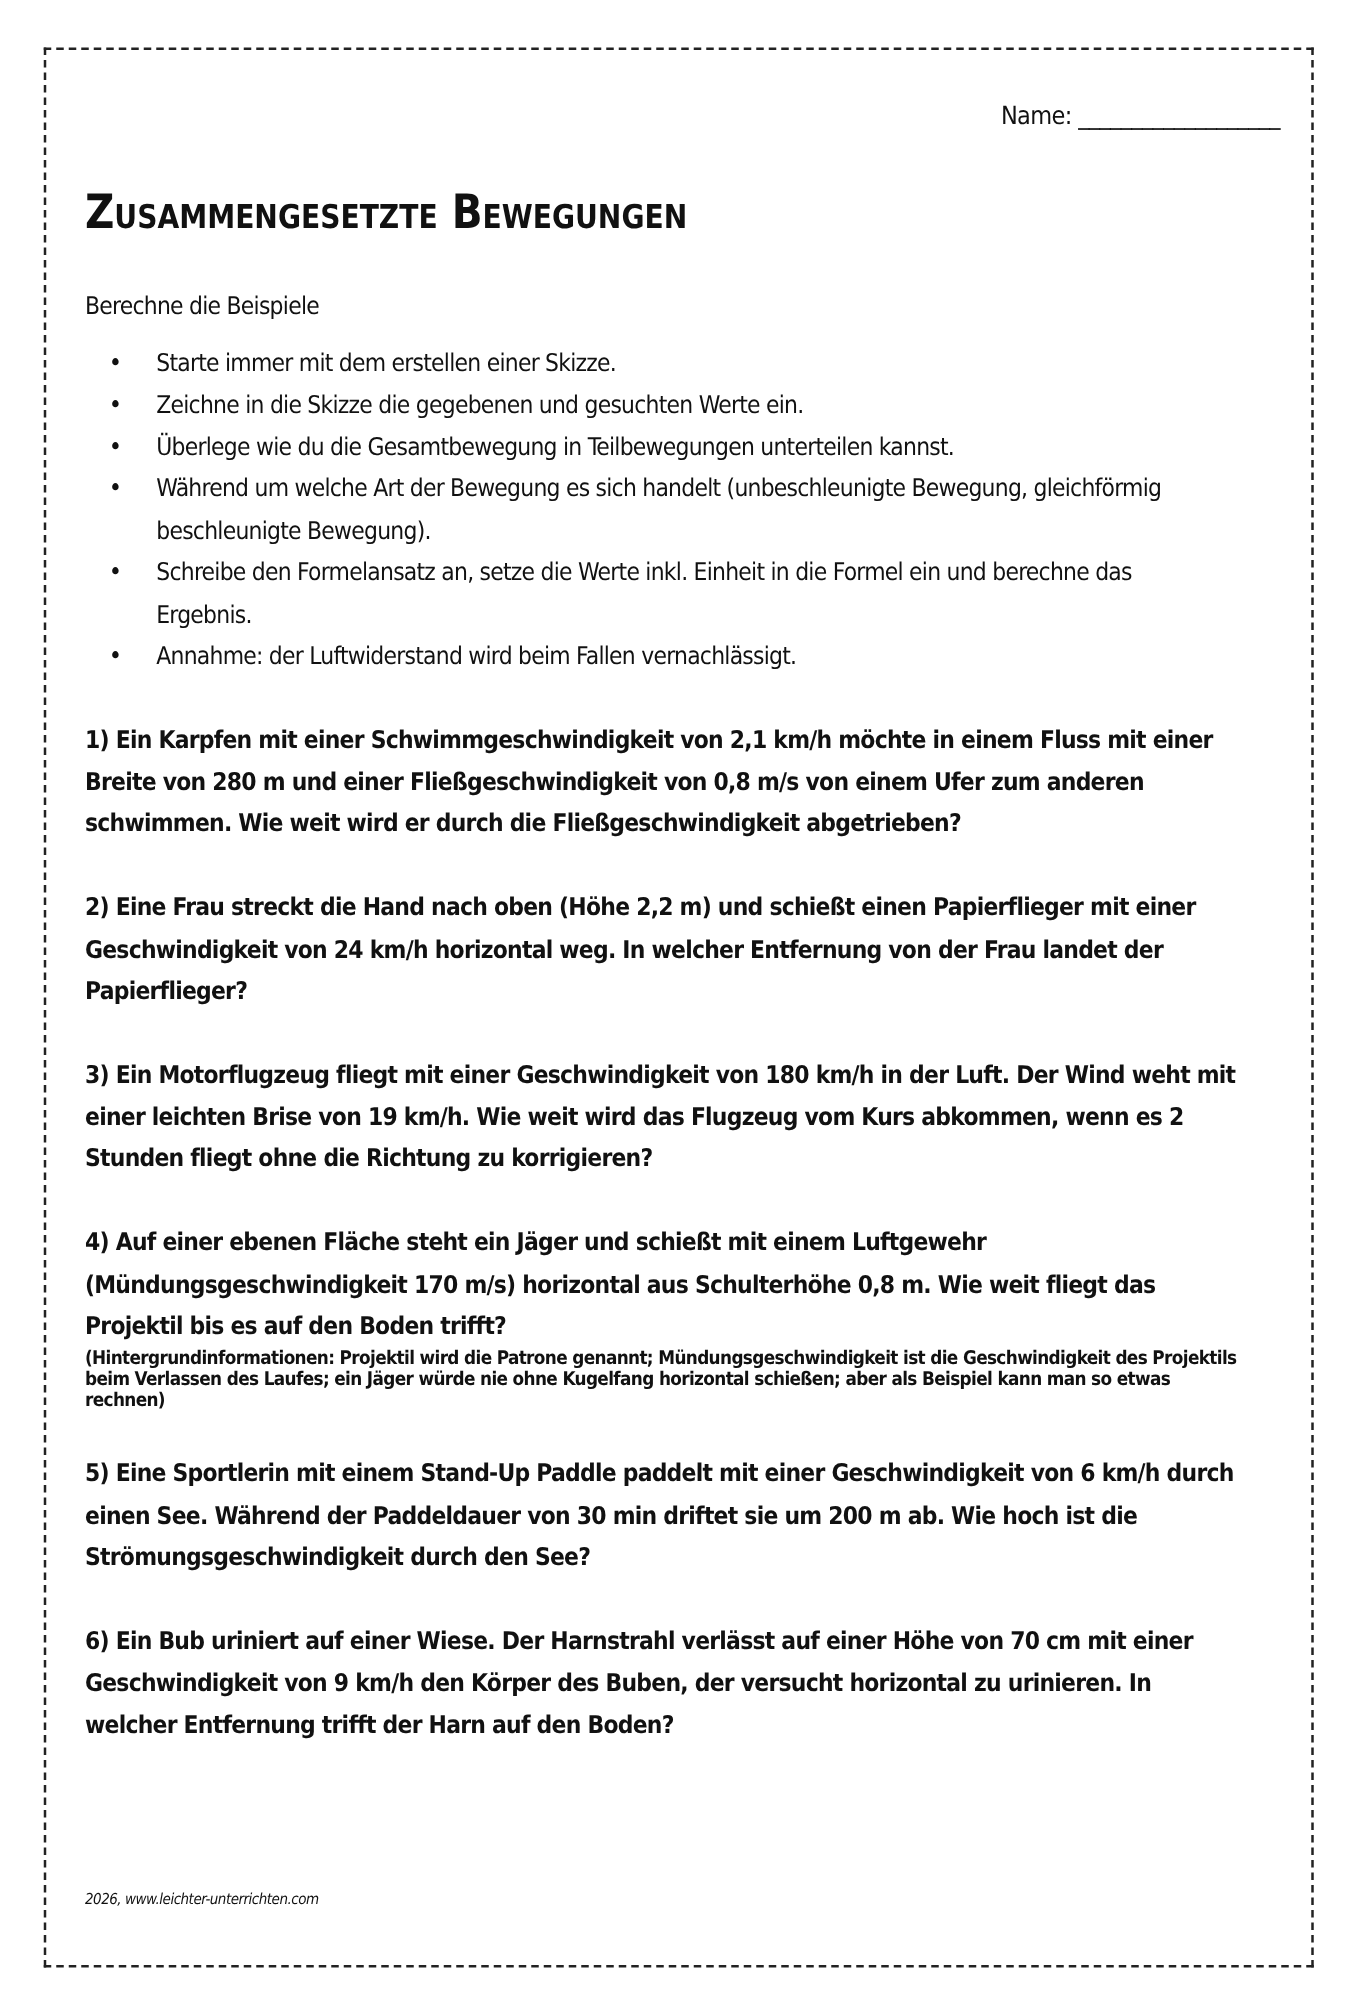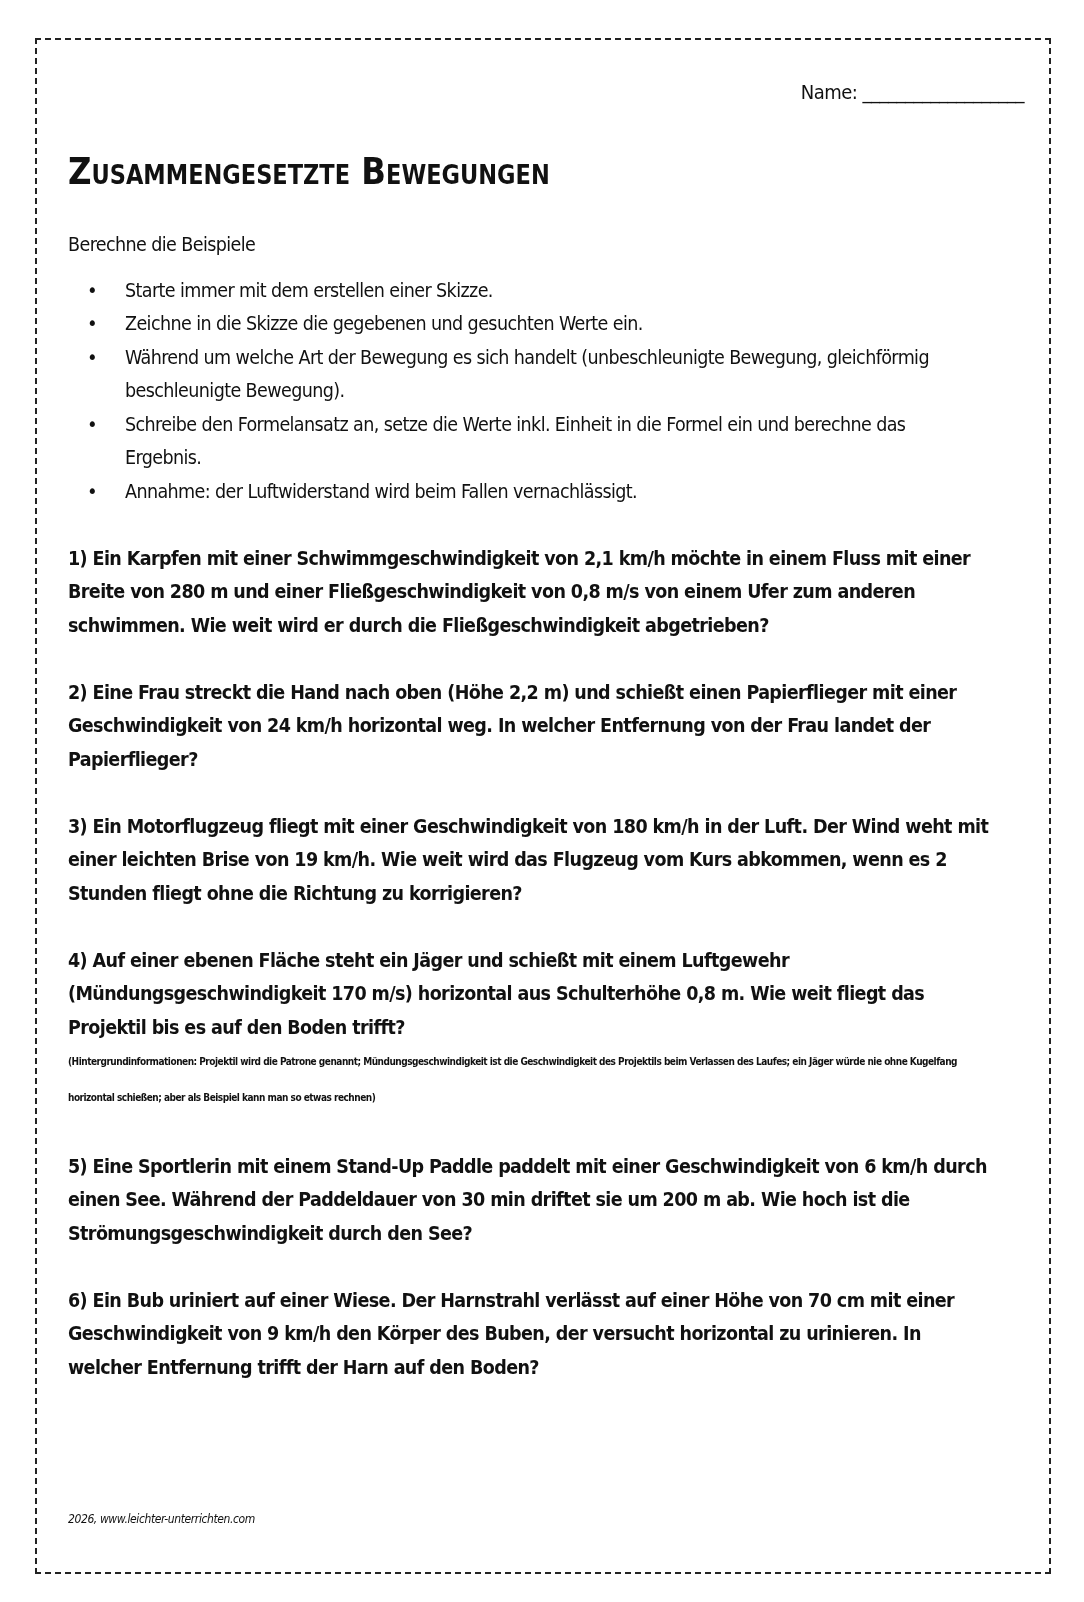--- a/index.html
+++ b/index.html
@@ -11,37 +11,38 @@
   .title { position: absolute; left: 68px; top: 150px; font-size: 36px; font-weight: bold;
            font-variant: small-caps; letter-spacing: 0px; margin: 0; transform: scaleY(1.05); }
   .content { position: absolute; left: 68px; top: 228px; width: 930px; font-size: 19.5px;
              line-height: 33.5px; letter-spacing: -0.6px; }
   .intro { margin: 0; }
   ul.tips { margin: 12px; padding-left: 45px; list-style: none; }
   ul.tips li { position: relative; }
   ul.tips li::before { content: "•"; position: absolute; left: -38px; font-size: 20px; }
   .task { margin: 0; }
   .task-block { margin-top: 33.5px; font-weight: bold; }
-  .small-note { font-size: 10px; line-height: 36px; letter-spacing: -0.5px; }
+  .small-note { font-size: 15px; line-height: 17px; letter-spacing: -0.5px; }
   .footer { position: absolute; left: 68px; top: 1512px; font-size: 12px; letter-spacing: -0.4px; font-style: italic; }
 </style>
 </head>
 <body>
 
 <div class="frame"></div>
 
 <div class="name-line">Name: ___________________</div>
 
 <h1 class="title">Zusammengesetzte Bewegungen</h1>
 
 <div class="content">
   <p class="intro">Berechne die Beispiele</p>
   <ul class="tips">
     <li>Starte immer mit dem erstellen einer Skizze.</li>
     <li>Zeichne in die Skizze die gegebenen und gesuchten Werte ein.</li>
+    <li>Überlege wie du die Gesamtbewegung in Teilbewegungen unterteilen kannst.</li>
     <li>Während um welche Art der Bewegung es sich handelt (unbeschleunigte Bewegung, gleichförmig beschleunigte Bewegung).</li>
     <li>Schreibe den Formelansatz an, setze die Werte inkl. Einheit in die Formel ein und berechne das Ergebnis.</li>
     <li>Annahme: der Luftwiderstand wird beim Fallen vernachlässigt.</li>
   </ul>
 
   <div class="task-block">
     <p class="task">1) Ein Karpfen mit einer Schwimmgeschwindigkeit von 2,1 km/h möchte in einem Fluss mit einer Breite von 280 m und einer Fließgeschwindigkeit von 0,8 m/s von einem Ufer zum anderen schwimmen. Wie weit wird er durch die Fließgeschwindigkeit abgetrieben?</p>
   </div>
   <div class="task-block">
     <p class="task">2) Eine Frau streckt die Hand nach oben (Höhe 2,2 m) und schießt einen Papierflieger mit einer Geschwindigkeit von 24 km/h horizontal weg. In welcher Entfernung von der Frau landet der Papierflieger?</p>

